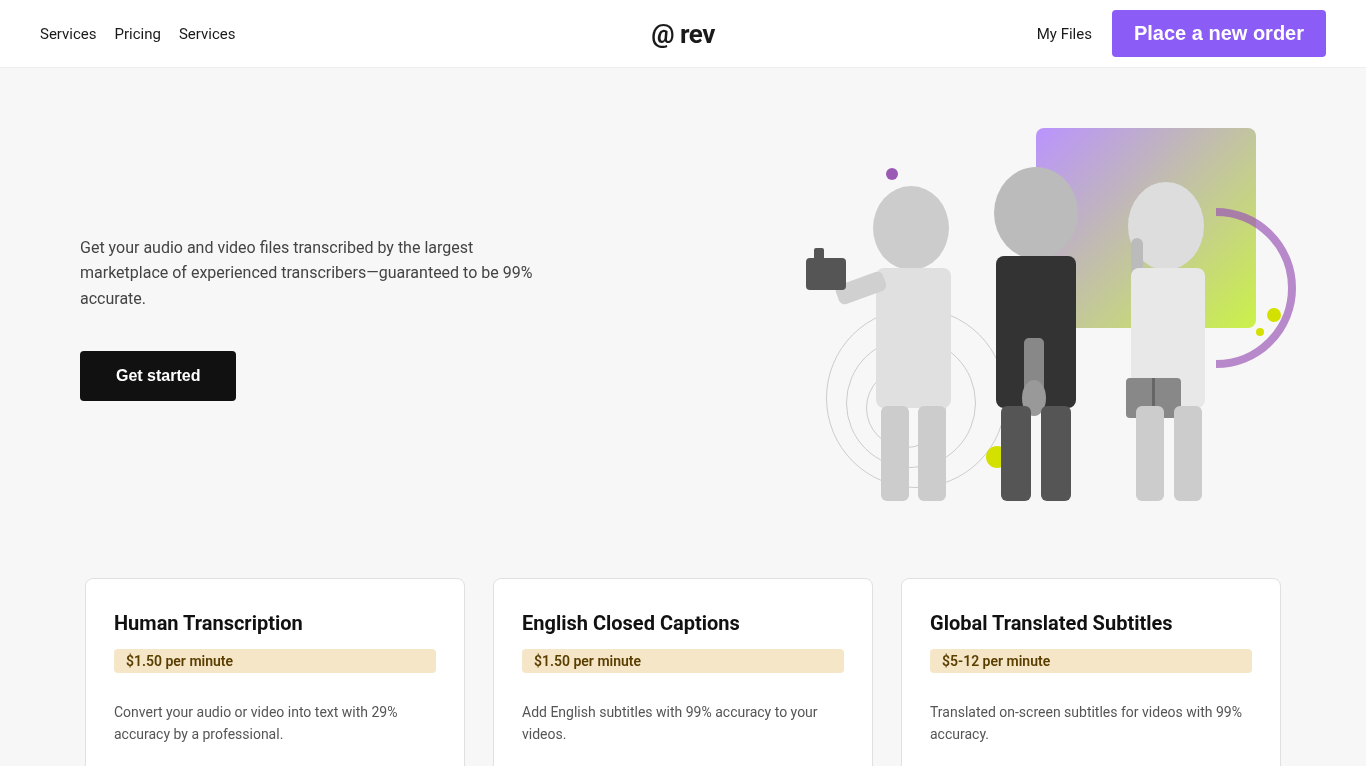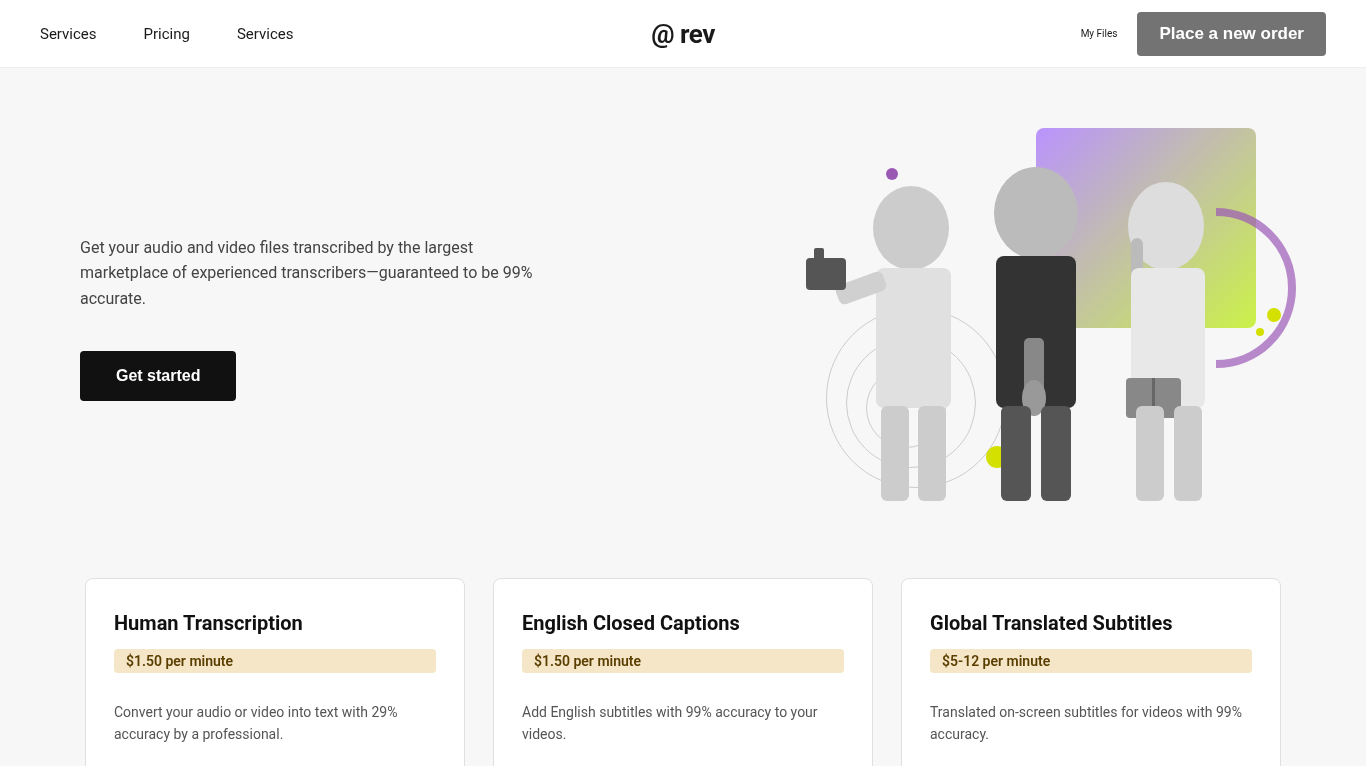--- a/index.html
+++ b/index.html
@@ -18,21 +18,21 @@
       justify-content: space-between;
       padding: 0 40px;
       height: 68px;
       border-bottom: 1px solid #eee;
       position: relative;
       z-index: 10;
     }
     .nav-left {
       display: flex;
       align-items: center;
-      gap: 47px;
+      gap: 18px;
     }
     .nav-link {
       font-size: 15px;
       color: #1a1a1a;
       text-decoration: none;
       cursor: pointer;
     }
     .logo {
       position: absolute;
       left: 50%;
@@ -44,31 +44,31 @@
       font-weight: 700;
       color: #1a1a1a;
       letter-spacing: -0.5px;
     }
     .nav-right {
       display: flex;
       align-items: center;
       gap: 20px;
     }
     .my-files-link {
-      font-size: 10px;
+      font-size: 15px;
       color: #1a1a1a;
       text-decoration: none;
       cursor: pointer;
     }
     .place-order-btn {
-      background: #737373;
+      background: #8b5cf6;
       color: #fff;
       border: none;
       padding: 12px 22px;
-      font-size: 17px;
+      font-size: 20px;
       font-weight: 600;
       border-radius: 4px;
       cursor: pointer;
     }
 
     
     .hero {
       background: #f7f7f7;
       display: flex;
       align-items: center;

